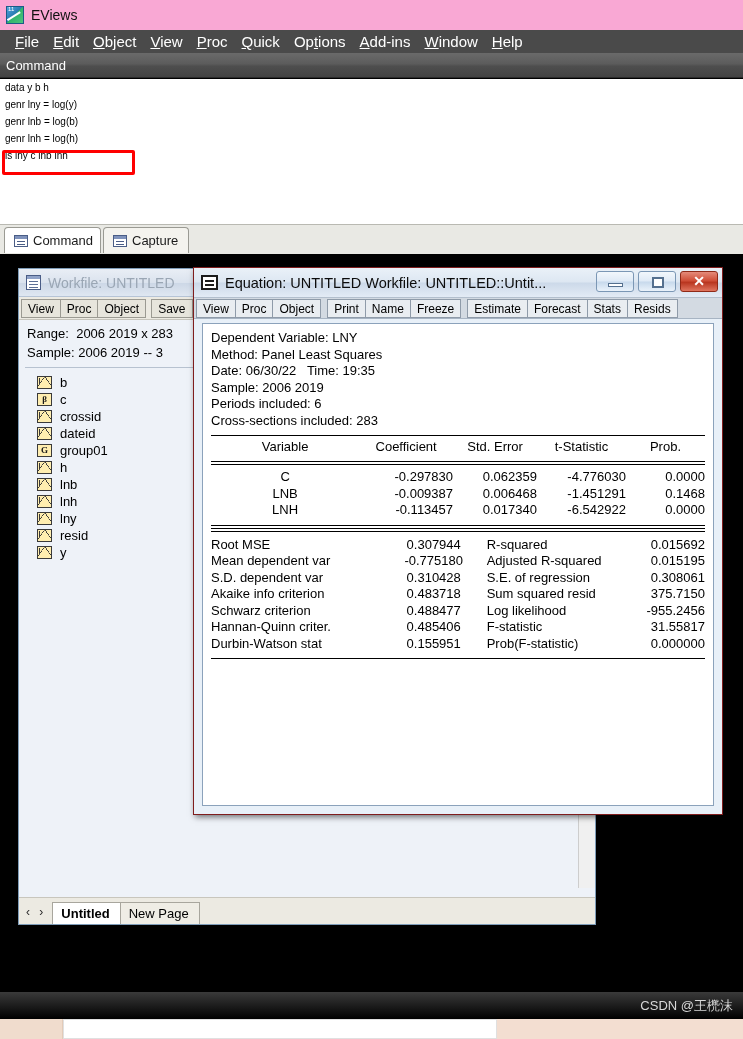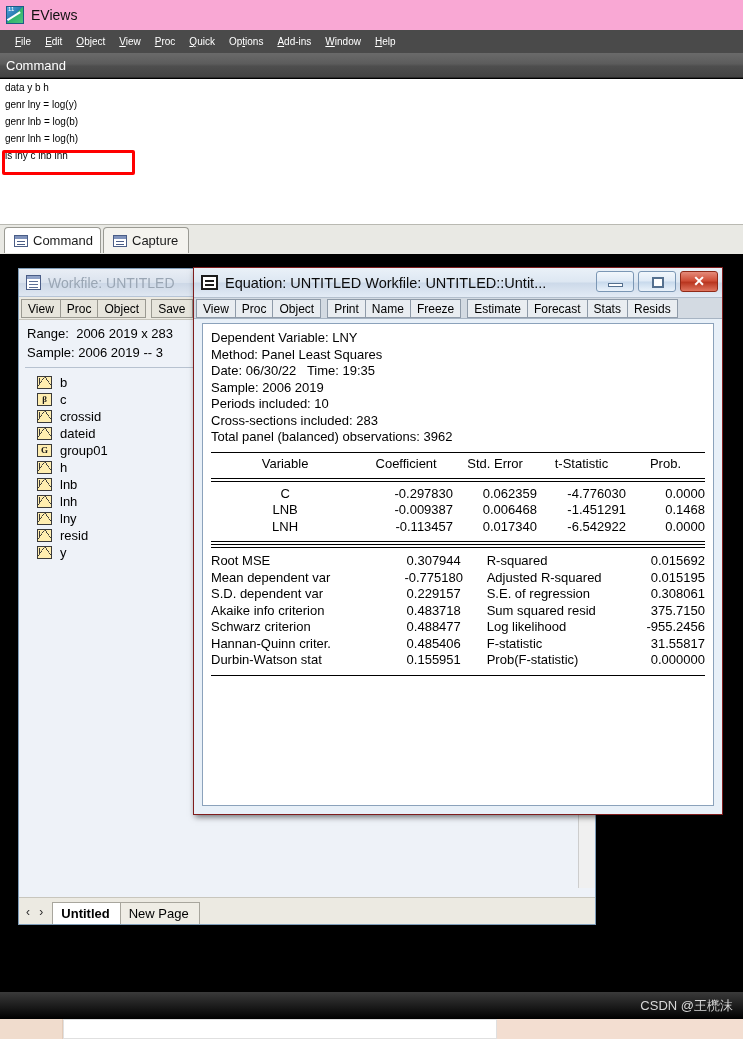--- a/index.html
+++ b/index.html
@@ -75,21 +75,21 @@
     width: 743px;
     height: 23px;
     background: #4a4a4a;
     display: flex;
     align-items: center;
     padding-left: 8px;
     box-sizing: border-box;
   }
   .menu-item {
     color: #ffffff;
-    font-size: 10px;
+    font-size: 15px;
     padding: 2px 7px;
     white-space: nowrap;
     cursor: default;
   }
   .menu-item u { text-decoration: underline; }
 
   
   .cmd-header {
     position: absolute;
     left: 0; top: 53px;
@@ -718,23 +718,22 @@
       <div class="eqtb-btn">Forecast</div>
       <div class="eqtb-btn">Stats</div>
       <div class="eqtb-btn">Resids</div>
     </div>
 
     <div class="eq-body">
       <div class="eq-head-line">Dependent Variable: LNY</div>
       <div class="eq-head-line">Method: Panel Least Squares</div>
       <div class="eq-head-line">Date: 06/30/22   Time: 19:35</div>
       <div class="eq-head-line">Sample: 2006 2019</div>
-      <div class="eq-head-line">Periods included: 10</div>
+      <div class="eq-head-line">Periods included: 6</div>
       <div class="eq-head-line">Cross-sections included: 283</div>
-      <div class="eq-head-line">Total panel (balanced) observations: 3962</div>
 
       <div class="rule"></div>
 
       <table class="coef">
         <thead>
           <tr>
             <th style="width:30%">Variable</th>
             <th style="width:19%">Coefficient</th>
             <th style="width:17%">Std. Error</th>
             <th style="width:18%">t-Statistic</th>
@@ -781,21 +780,21 @@
             <td class="val2">0.015692</td>
           </tr>
           <tr>
             <td class="lbl">Mean dependent var</td>
             <td class="val">-0.775180</td>
             <td class="lbl2">Adjusted R-squared</td>
             <td class="val2">0.015195</td>
           </tr>
           <tr>
             <td class="lbl">S.D. dependent var</td>
-            <td class="val">0.229157</td>
+            <td class="val">0.310428</td>
             <td class="lbl2">S.E. of regression</td>
             <td class="val2">0.308061</td>
           </tr>
           <tr>
             <td class="lbl">Akaike info criterion</td>
             <td class="val">0.483718</td>
             <td class="lbl2">Sum squared resid</td>
             <td class="val2">375.7150</td>
           </tr>
           <tr>

